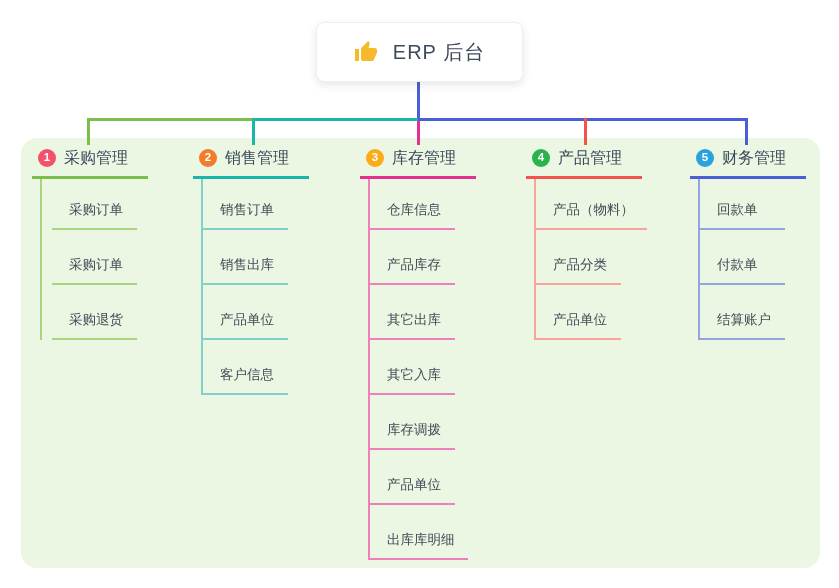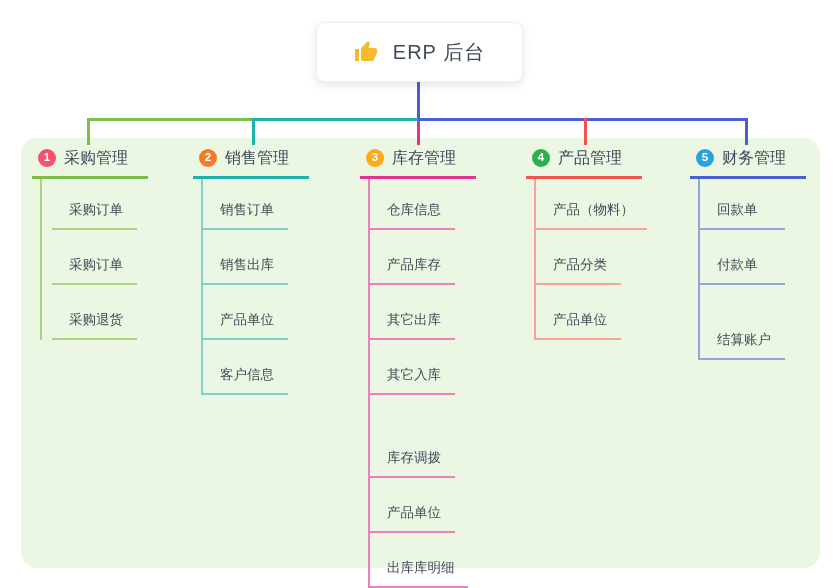--- a/index.html
+++ b/index.html
@@ -102,21 +102,21 @@
     <div class="branch" style="left: 360px;">
       <div class="branch-title" style="border-bottom-color: rgb(224, 50, 142);">
         <span class="badge" style="background: rgb(251, 171, 24);">3</span>
         <span>库存管理</span>
       </div>
       <div class="children" style="border-left-color: rgb(238, 127, 186);">
         <div class="child" style="border-bottom-color: rgb(238, 127, 186);">仓库信息</div>
         <div class="child" style="border-bottom-color: rgb(238, 127, 186);">产品库存</div>
         <div class="child" style="border-bottom-color: rgb(238, 127, 186);">其它出库</div>
         <div class="child" style="border-bottom-color: rgb(238, 127, 186);">其它入库</div>
-        <div class="child" style="border-bottom-color: rgb(238, 127, 186); margin-top: 28px;">库存调拨</div>
+        <div class="child" style="border-bottom-color: rgb(238, 127, 186);">库存调拨</div>
         <div class="child" style="border-bottom-color: rgb(238, 127, 186);">产品单位</div>
         <div class="child" style="border-bottom-color: rgb(238, 127, 186);">出库库明细</div>
       </div>
     </div>
     <div class="branch" style="left: 526px;">
       <div class="branch-title" style="border-bottom-color: rgb(240, 84, 76);">
         <span class="badge" style="background: rgb(43, 178, 76);">4</span>
         <span>产品管理</span>
       </div>
       <div class="children" style="border-left-color: rgb(248, 164, 157); text-align: center;">
@@ -126,16 +126,16 @@
       </div>
     </div>
     <div class="branch" style="left: 690px;">
       <div class="branch-title" style="border-bottom-color: rgb(74, 95, 214);">
         <span class="badge" style="background: rgb(41, 163, 221);">5</span>
         <span>财务管理</span>
       </div>
       <div class="children" style="border-left-color: rgb(148, 165, 222);">
         <div class="child" style="border-bottom-color: rgb(148, 165, 222); text-align: center;">回款单</div>
         <div class="child" style="border-bottom-color: rgb(148, 165, 222);">付款单</div>
-        <div class="child" style="border-bottom-color: rgb(148, 165, 222); margin-top: 20px;">结算账户</div>
+        <div class="child" style="border-bottom-color: rgb(148, 165, 222);">结算账户</div>
       </div>
     </div>
   </div>
 
 </body></html>

